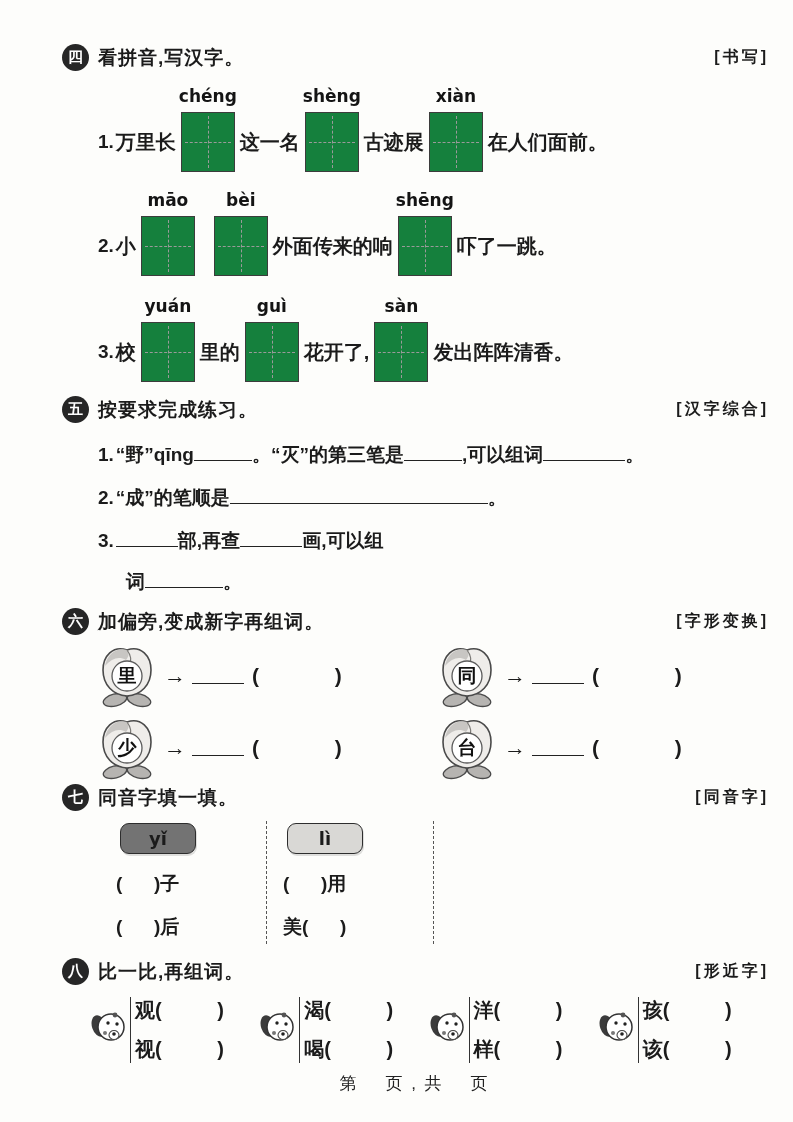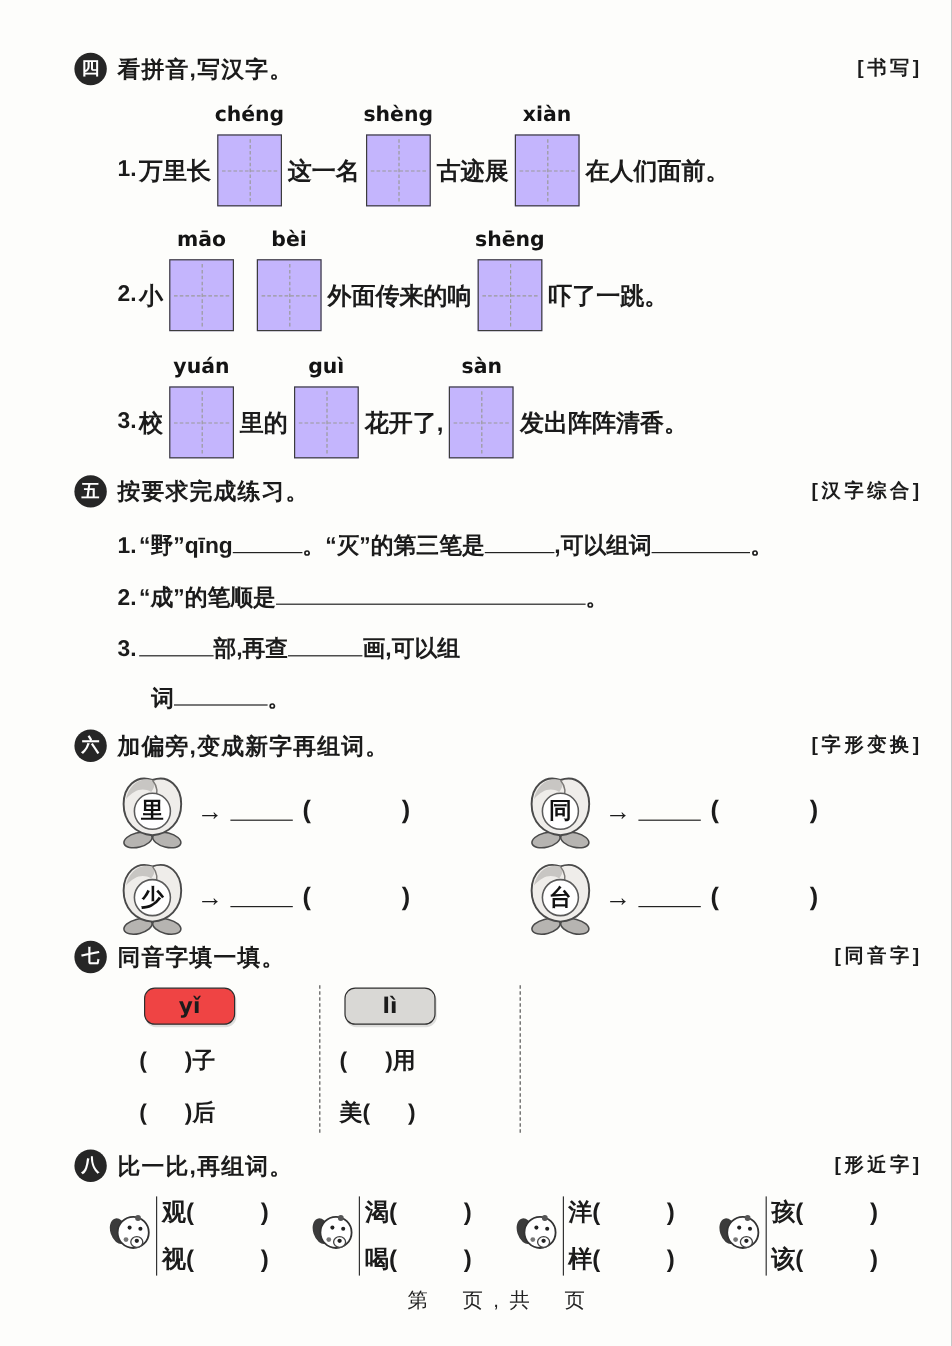--- a/index.html
+++ b/index.html
@@ -16,21 +16,21 @@
     font-size:15px;font-weight:bold;flex:0 0 auto;
   }
   .sec-title{font-size:19px;font-weight:bold;letter-spacing:1px;}
   .sec-tag{margin-left:auto;font-size:16px;font-weight:600;letter-spacing:3px;white-space:nowrap;}
 
   
   .sentence{display:flex;align-items:center;margin-left:36px;font-size:20px;font-weight:600;}
   .sentence .qno{font-weight:bold;margin-right:2px;font-size:19px;}
   .wbox{
     position:relative;width:52px;height:58px;border:1.7px solid #3c3c3c;
-    margin:0 5px;background:#c4b5fd;flex:0 0 auto;
+    margin:0 5px;background:#15803d;flex:0 0 auto;
   }
   .wbox::before{content:"";position:absolute;left:3px;right:3px;top:50%;border-top:1.8px dashed #9a9a9a;}
   .wbox::after{content:"";position:absolute;top:3px;bottom:3px;left:50%;border-left:1.8px dashed #9a9a9a;}
   .wbox .py{
     position:absolute;top:-27px;left:50%;transform:translateX(-50%);
     font-family:"DejaVu Sans",sans-serif;font-size:17px;font-weight:600;white-space:nowrap;color:#141414;
   }
   .wbox.tight{margin-right:14px;}
 
   
@@ -49,21 +49,21 @@
   .arrow{font-size:22px;margin:0 6px 0 0;font-weight:normal;}
   .parens{white-space:pre;font-size:21px;}
 
   
   .seven-grid{display:grid;grid-template-columns:repeat(4,167px);margin-left:38px;}
   .seven-col{padding:2px 8px 4px 16px;display:flex;flex-direction:column;}
   .seven-col.sep{border-right:1.8px dashed #555;}
   .pbtn{
     align-self:flex-start;margin-left:4px;min-width:46px;text-align:center;
     border:1.8px solid #2d2d2d;border-radius:9px;padding:4px 14px;
-    font-family:"DejaVu Sans",sans-serif;font-size:18px;font-weight:600;background:#ef4444;
+    font-family:"DejaVu Sans",sans-serif;font-size:18px;font-weight:600;background:#737373;
     box-shadow:1px 2px 0 rgba(0,0,0,0.12);
   }
   .pbtn.shaded{background:#d9d8d5;}
   .seven-row{margin-top:17px;font-size:19px;font-weight:600;white-space:pre;}
 
   
   .eight-row{display:flex;margin-left:30px;}
   .pair{position:relative;width:173px;padding-left:38px;box-sizing:border-box;}
   .dog{position:absolute;left:-2px;top:8px;}
   .pair-text{border-left:1.8px solid #333;padding-left:4px;display:flex;flex-direction:column;gap:12px;}

